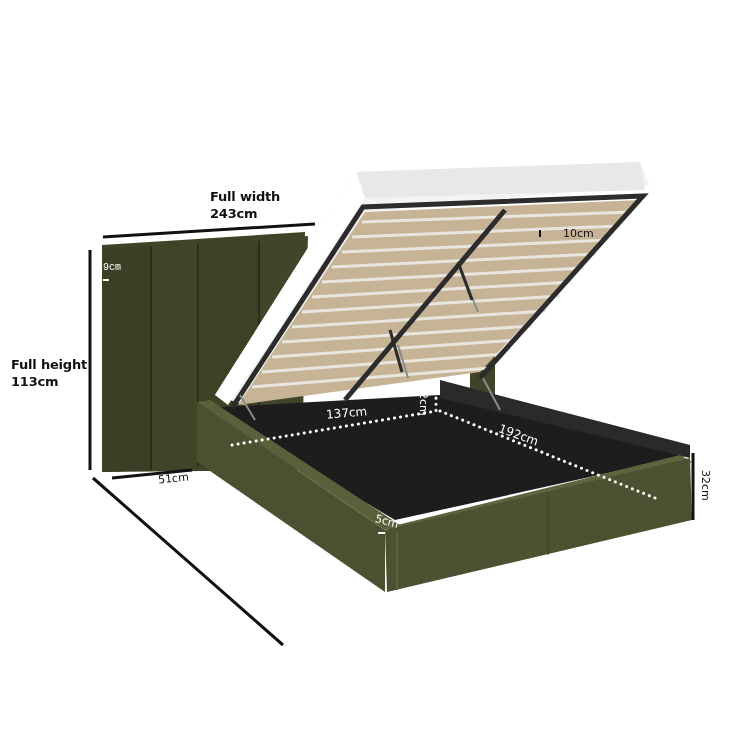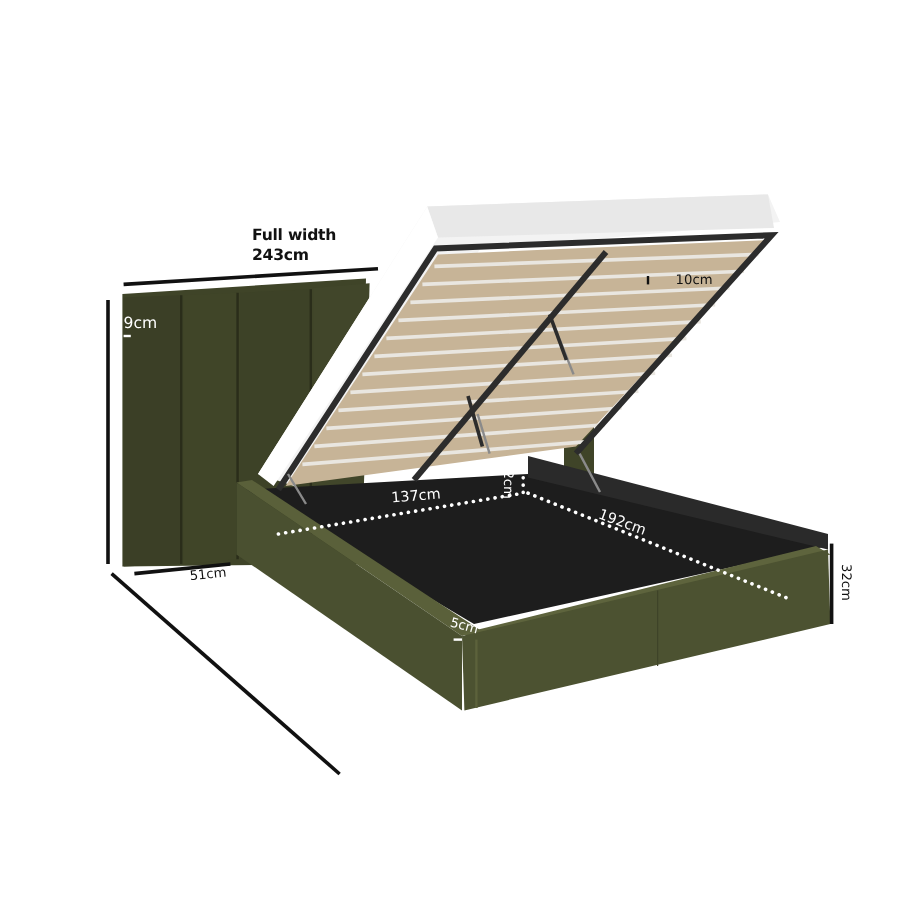--- a/index.html
+++ b/index.html
@@ -100,25 +100,29 @@
     <rect x="378" y="532" width="7" height="2" fill="#ffffff"></rect>
     <rect x="539" y="230" width="2" height="7" fill="#111"></rect>
   </svg>
 
   
   <div class="lbl-bold" style="left:210px; top:188px;">
     <div>Full width</div>
     <div>243cm</div>
   </div>
 
+  <div class="lbl-bold" style="left:11px; top:356px;">
+    <div>Full height</div>
+    <div>113cm</div>
+  </div>
 
 
   <div class="lbl-k" style="left:158px; top:472px; transform:rotate(-6deg);">51cm</div>
 
-  <div class="lbl-w" style="left:103px; top:262px; font-size:13px;">9cm</div>
+  <div class="lbl-w" style="left:103px; top:262px; font-size:10px;font-family:Liberation Mono, monospace;">9cm</div>
 
   <div class="lbl-k" style="left:543px; top:227px; font-size:11px;margin-left:20px;">10cm</div>
 
   <div class="lbl-w" style="left:326px; top:406px; transform:rotate(-5deg);">137cm</div>
 
   <div class="lbl-w" style="left:498px; top:428px; transform:rotate(20deg);">192cm</div>
 
   <div class="lbl-w" style="left:430px; top:385px; transform:rotate(90deg); transform-origin:left top; font-size:11px;">22cm</div>
 
   <div class="lbl-k" style="left:712px; top:470px; transform:rotate(90deg); transform-origin:left top;">32cm</div>

